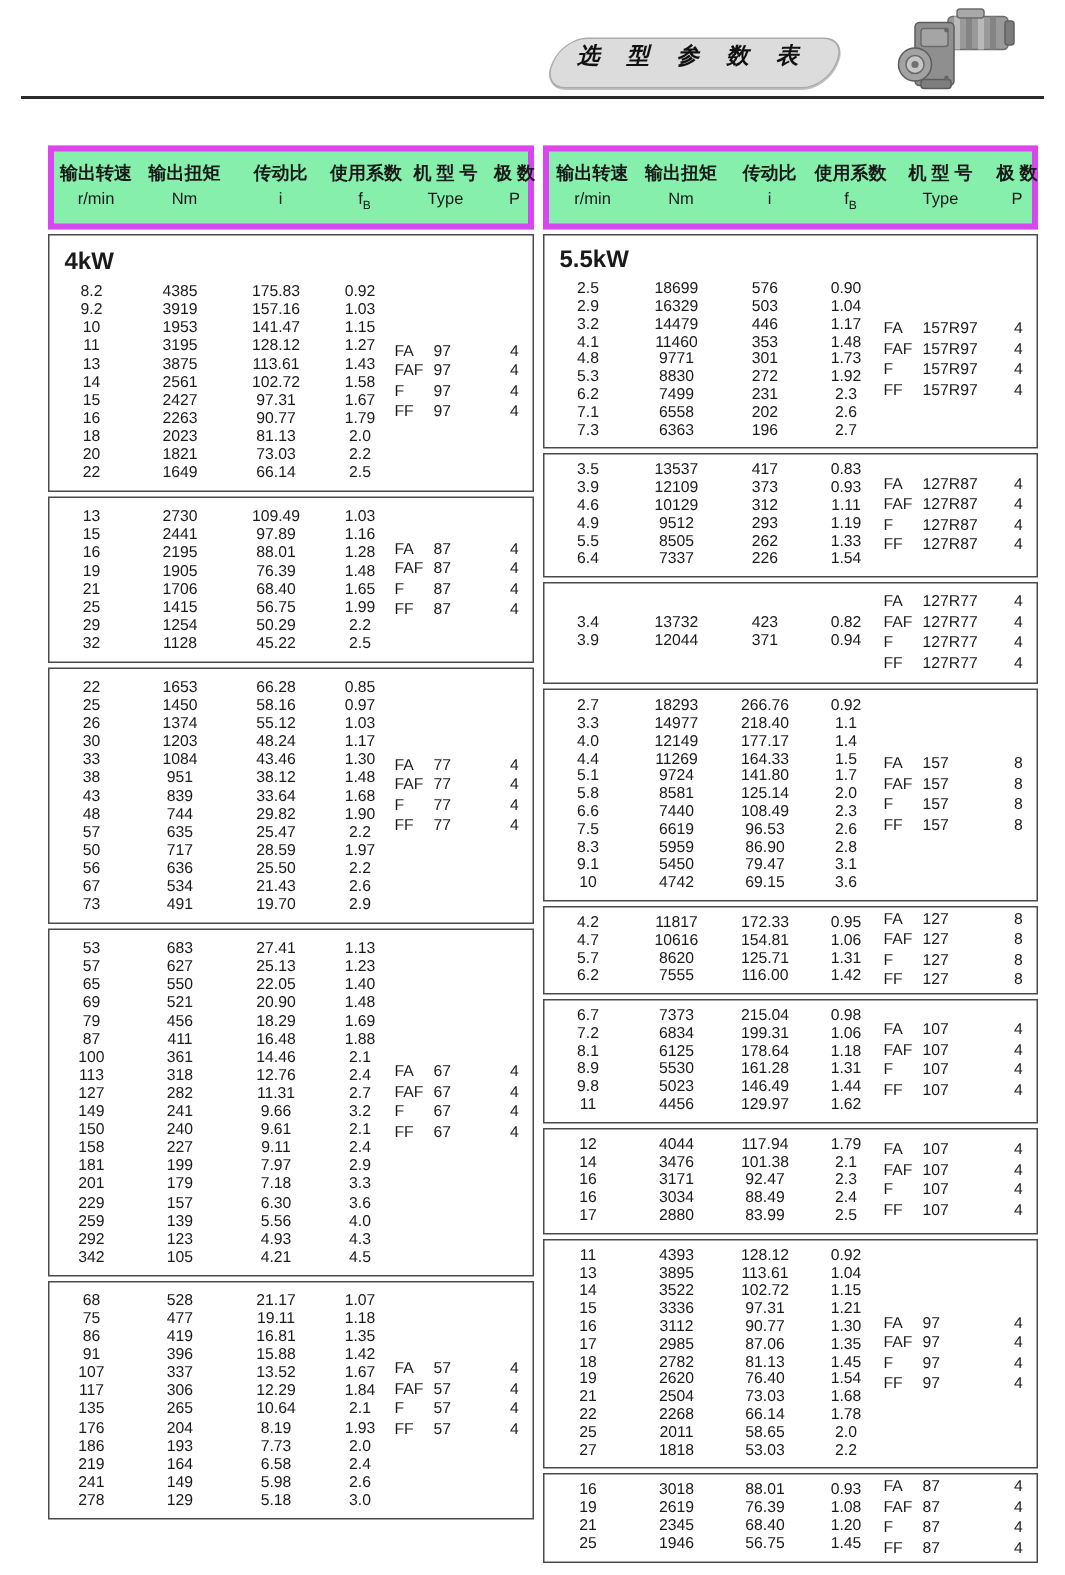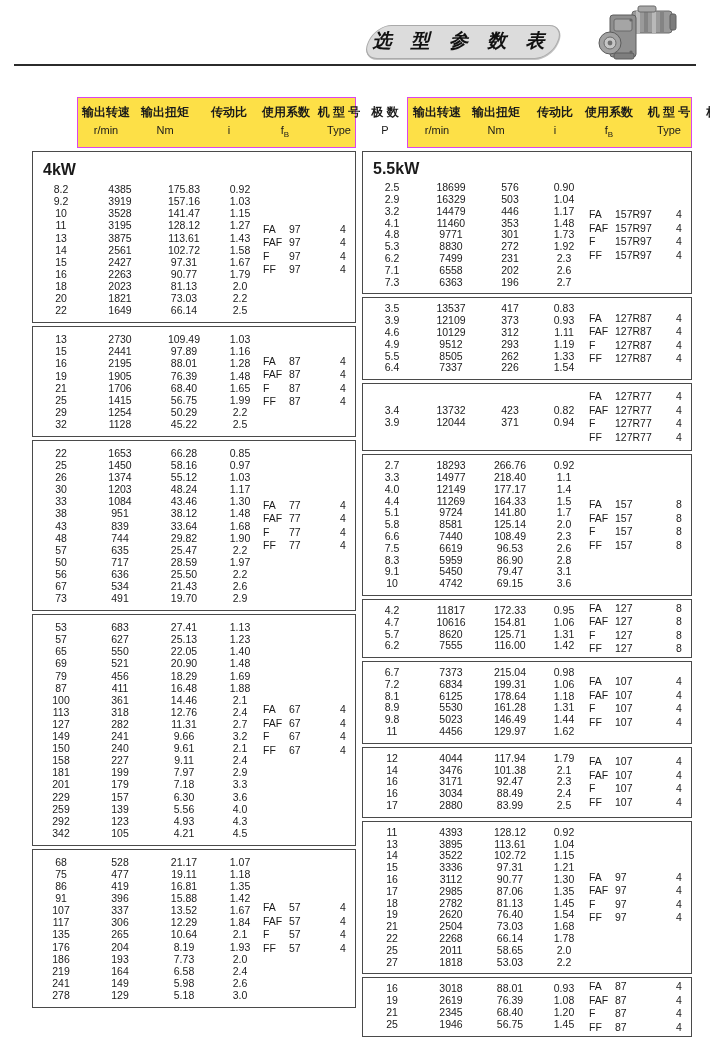--- a/index.html
+++ b/index.html
@@ -9,34 +9,34 @@
     -webkit-font-smoothing:antialiased;
   }
   
   .title-badge{
     position:absolute;left:368px;top:25px;width:188px;height:32px;
     background:#dcdcdc;border:1px solid #aaaaaa;border-radius:16px;
     transform:skewX(-24deg);box-shadow:1px 1px 0 #c3c3c3;
   }
   .title-text{
     position:absolute;left:368px;top:28px;width:188px;text-align:center;
-    font-size:19px;font-weight:bold;font-style:italic;letter-spacing:7px;
+    font-size:15px;font-weight:bold;font-style:italic;letter-spacing:7px;
     color:#111;white-space:nowrap;
   }
   .header-rule{
     position:absolute;left:14px;top:64px;width:682px;height:2px;background:#2b2b2b;
   }
   .motor{position:absolute;left:594px;top:3px;}
   
   .tables{position:absolute;left:32px;top:97px;display:flex;gap:6px;}
   .table{display:flex;flex-direction:column;}
   .t-left{width:324px;}
   .t-right{width:330px;}
   .thead{
-    border:1px solid #d946ef;display:grid;padding:6px 0 8px 0;background:#fde047;margin-left:45px;
+    border:4px solid #d946ef;display:grid;padding:6px 0 8px 0;background:#86efac;
   }
   .t-left .thead,.t-left .row{grid-template-columns:56px 62px 66px 46px 62px 30px;}
   .t-right .thead,.t-right .row{grid-template-columns:58px 60px 58px 50px 70px 32px;}
   .th{text-align:center;}
   .th .cn{font-weight:bold;font-size:12px;white-space:nowrap;}
   .th .unit{font-size:11px;margin-top:3px;}
   .th .unit sub{font-size:8px;}
   .block{border:1px solid #4a4a4a;margin-top:3px;padding:6px 0;background:#fff;}
   .t-right .block{padding:5px 0;}
   .sec-label{font-size:16px;font-weight:bold;padding-left:10px;margin:3px 0 4px 0;}
@@ -122,21 +122,21 @@
             <div class="cell">0.92</div>
           </div>
           <div class="row">
             <div class="cell">9.2</div>
             <div class="cell">3919</div>
             <div class="cell">157.16</div>
             <div class="cell">1.03</div>
           </div>
           <div class="row">
             <div class="cell">10</div>
-            <div class="cell">3528</div>
+            <div class="cell">1953</div>
             <div class="cell">141.47</div>
             <div class="cell">1.15</div>
           </div>
           <div class="row">
             <div class="cell">11</div>
             <div class="cell">3195</div>
             <div class="cell">128.12</div>
             <div class="cell">1.27</div>
           </div>
           <div class="row">

